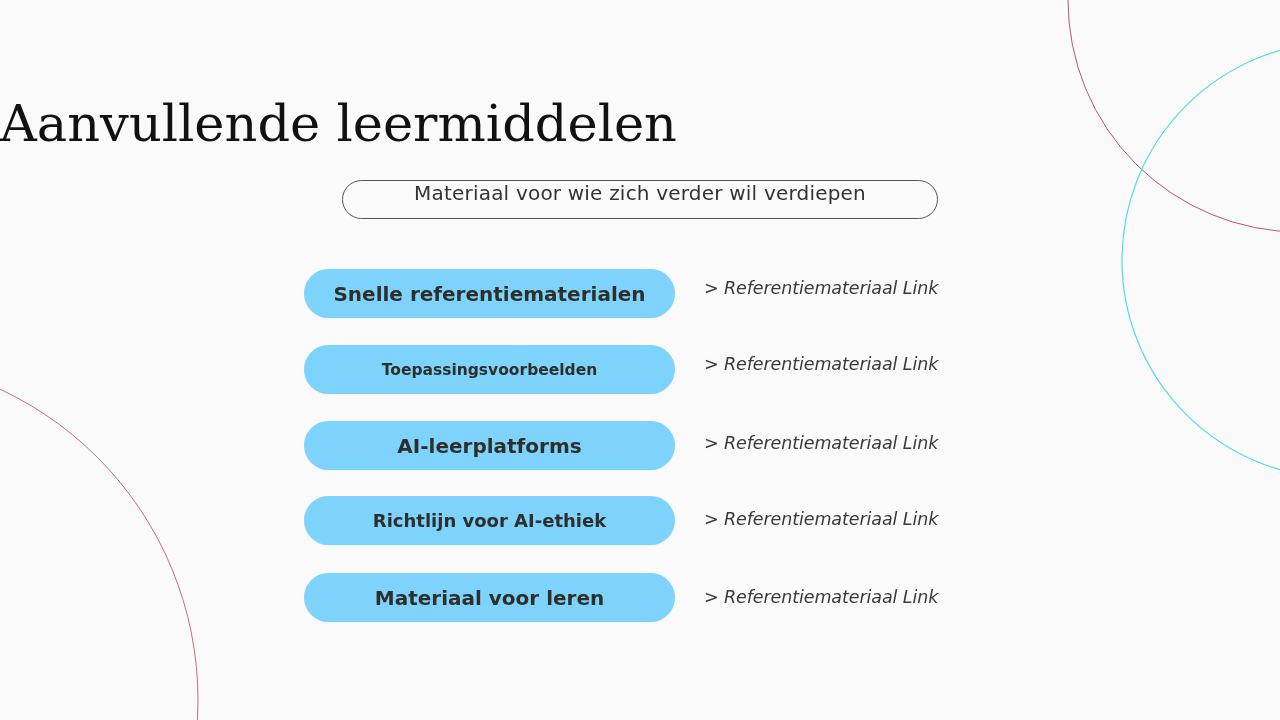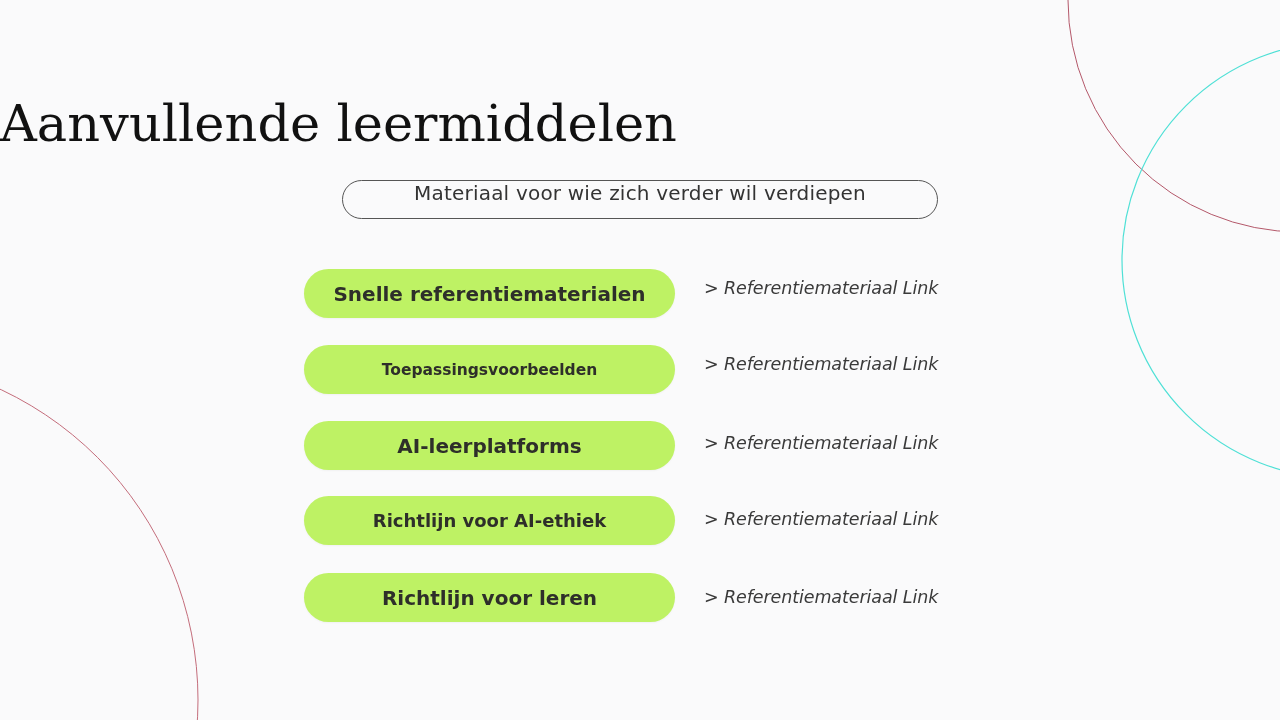--- a/index.html
+++ b/index.html
@@ -36,21 +36,21 @@
     .row {
       position: absolute;
       left: 304px;
       width: 680px;
       height: 49px;
     }
     .pill {
       position: absolute;
       left: 0; top: 0;
       width: 371px; height: 49px;
-      background: #bef264;
+      background: #7dd3fc;
       border-radius: 25px;
       display: flex; align-items: center; justify-content: center;
       font-family: "DejaVu Sans", sans-serif;
       font-weight: bold;
       color: #2e2f2a;
       cursor: pointer;
       box-shadow: 0 1px 2px rgba(0,0,0,0.04);
     }
     .pill.lg { font-size: 20px; }
     .pill.sm { font-size: 15.5px; }
@@ -100,15 +100,15 @@
   <div class="pill lg">AI-leerplatforms</div>
   <a class="link" style="top:12px;">&gt; Referentiemateriaal Link</a>
 </div>
 
 <div class="row" style="top:496px;">
   <div class="pill md">Richtlijn voor AI-ethiek</div>
   <a class="link" style="top:13px;">&gt; Referentiemateriaal Link</a>
 </div>
 
 <div class="row" style="top:573px;">
-  <div class="pill lg">Richtlijn voor leren</div>
+  <div class="pill lg">Materiaal voor leren</div>
   <a class="link" style="top:14px;">&gt; Referentiemateriaal Link</a>
 </div>
 
 </body></html>

